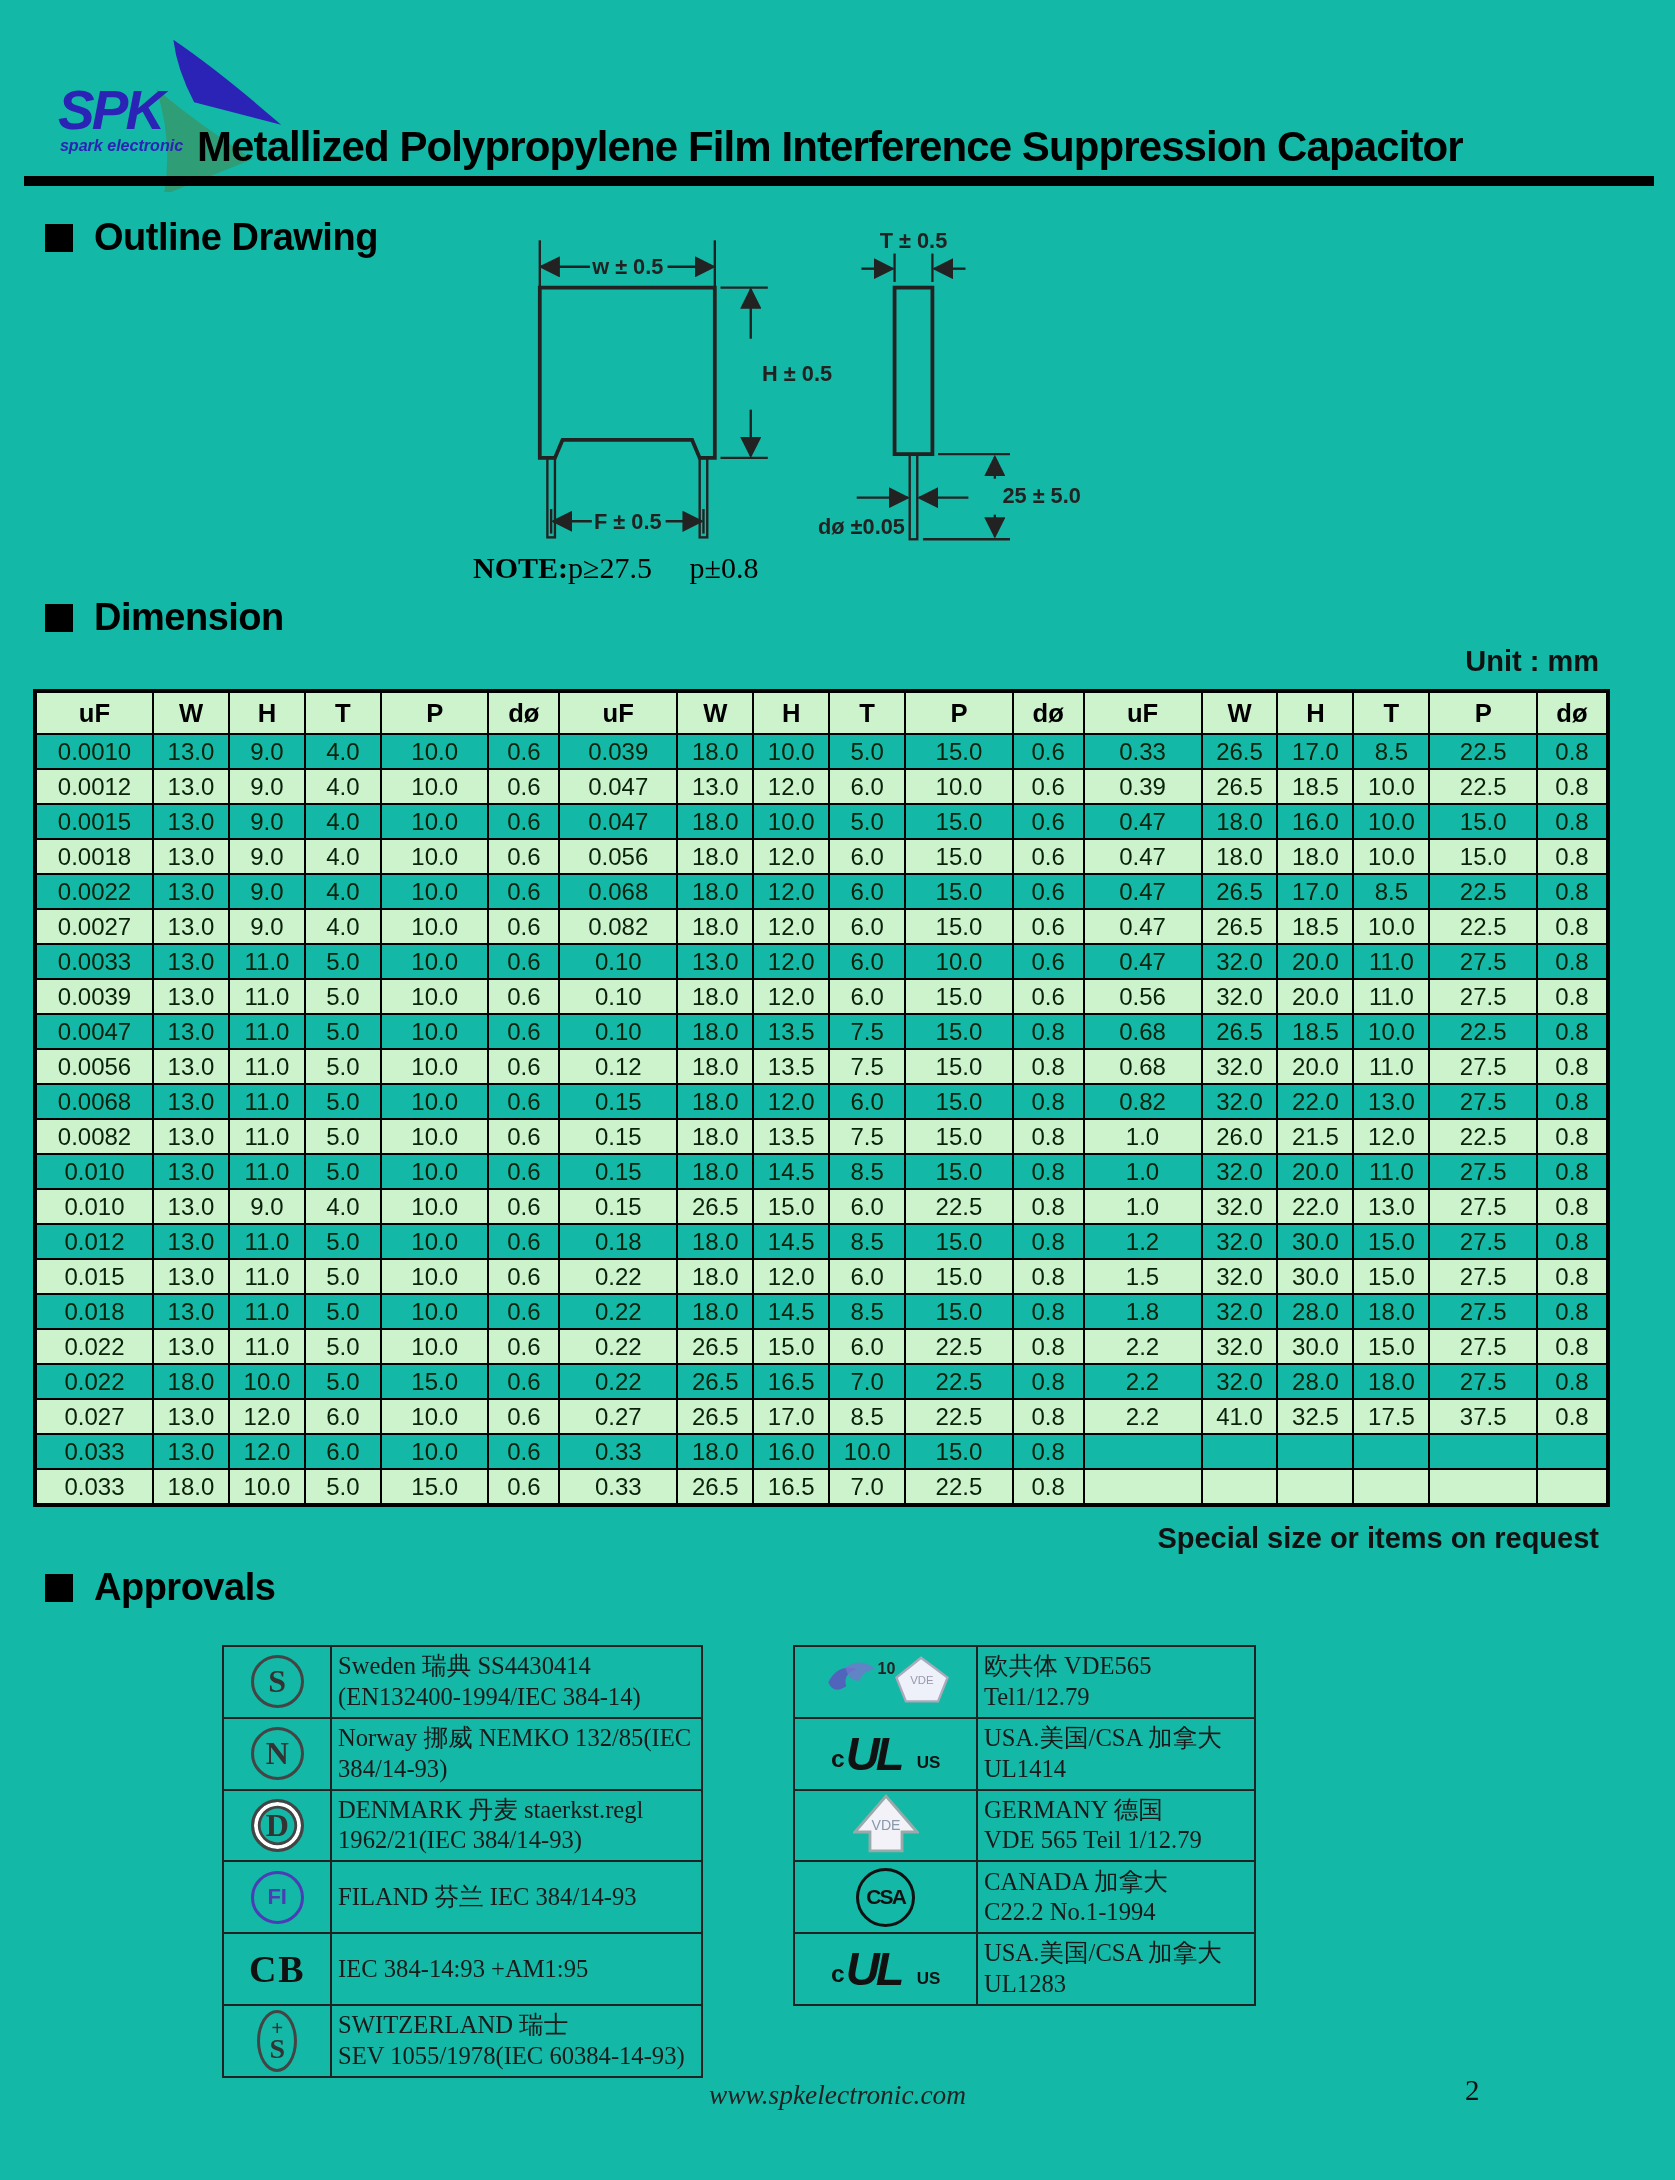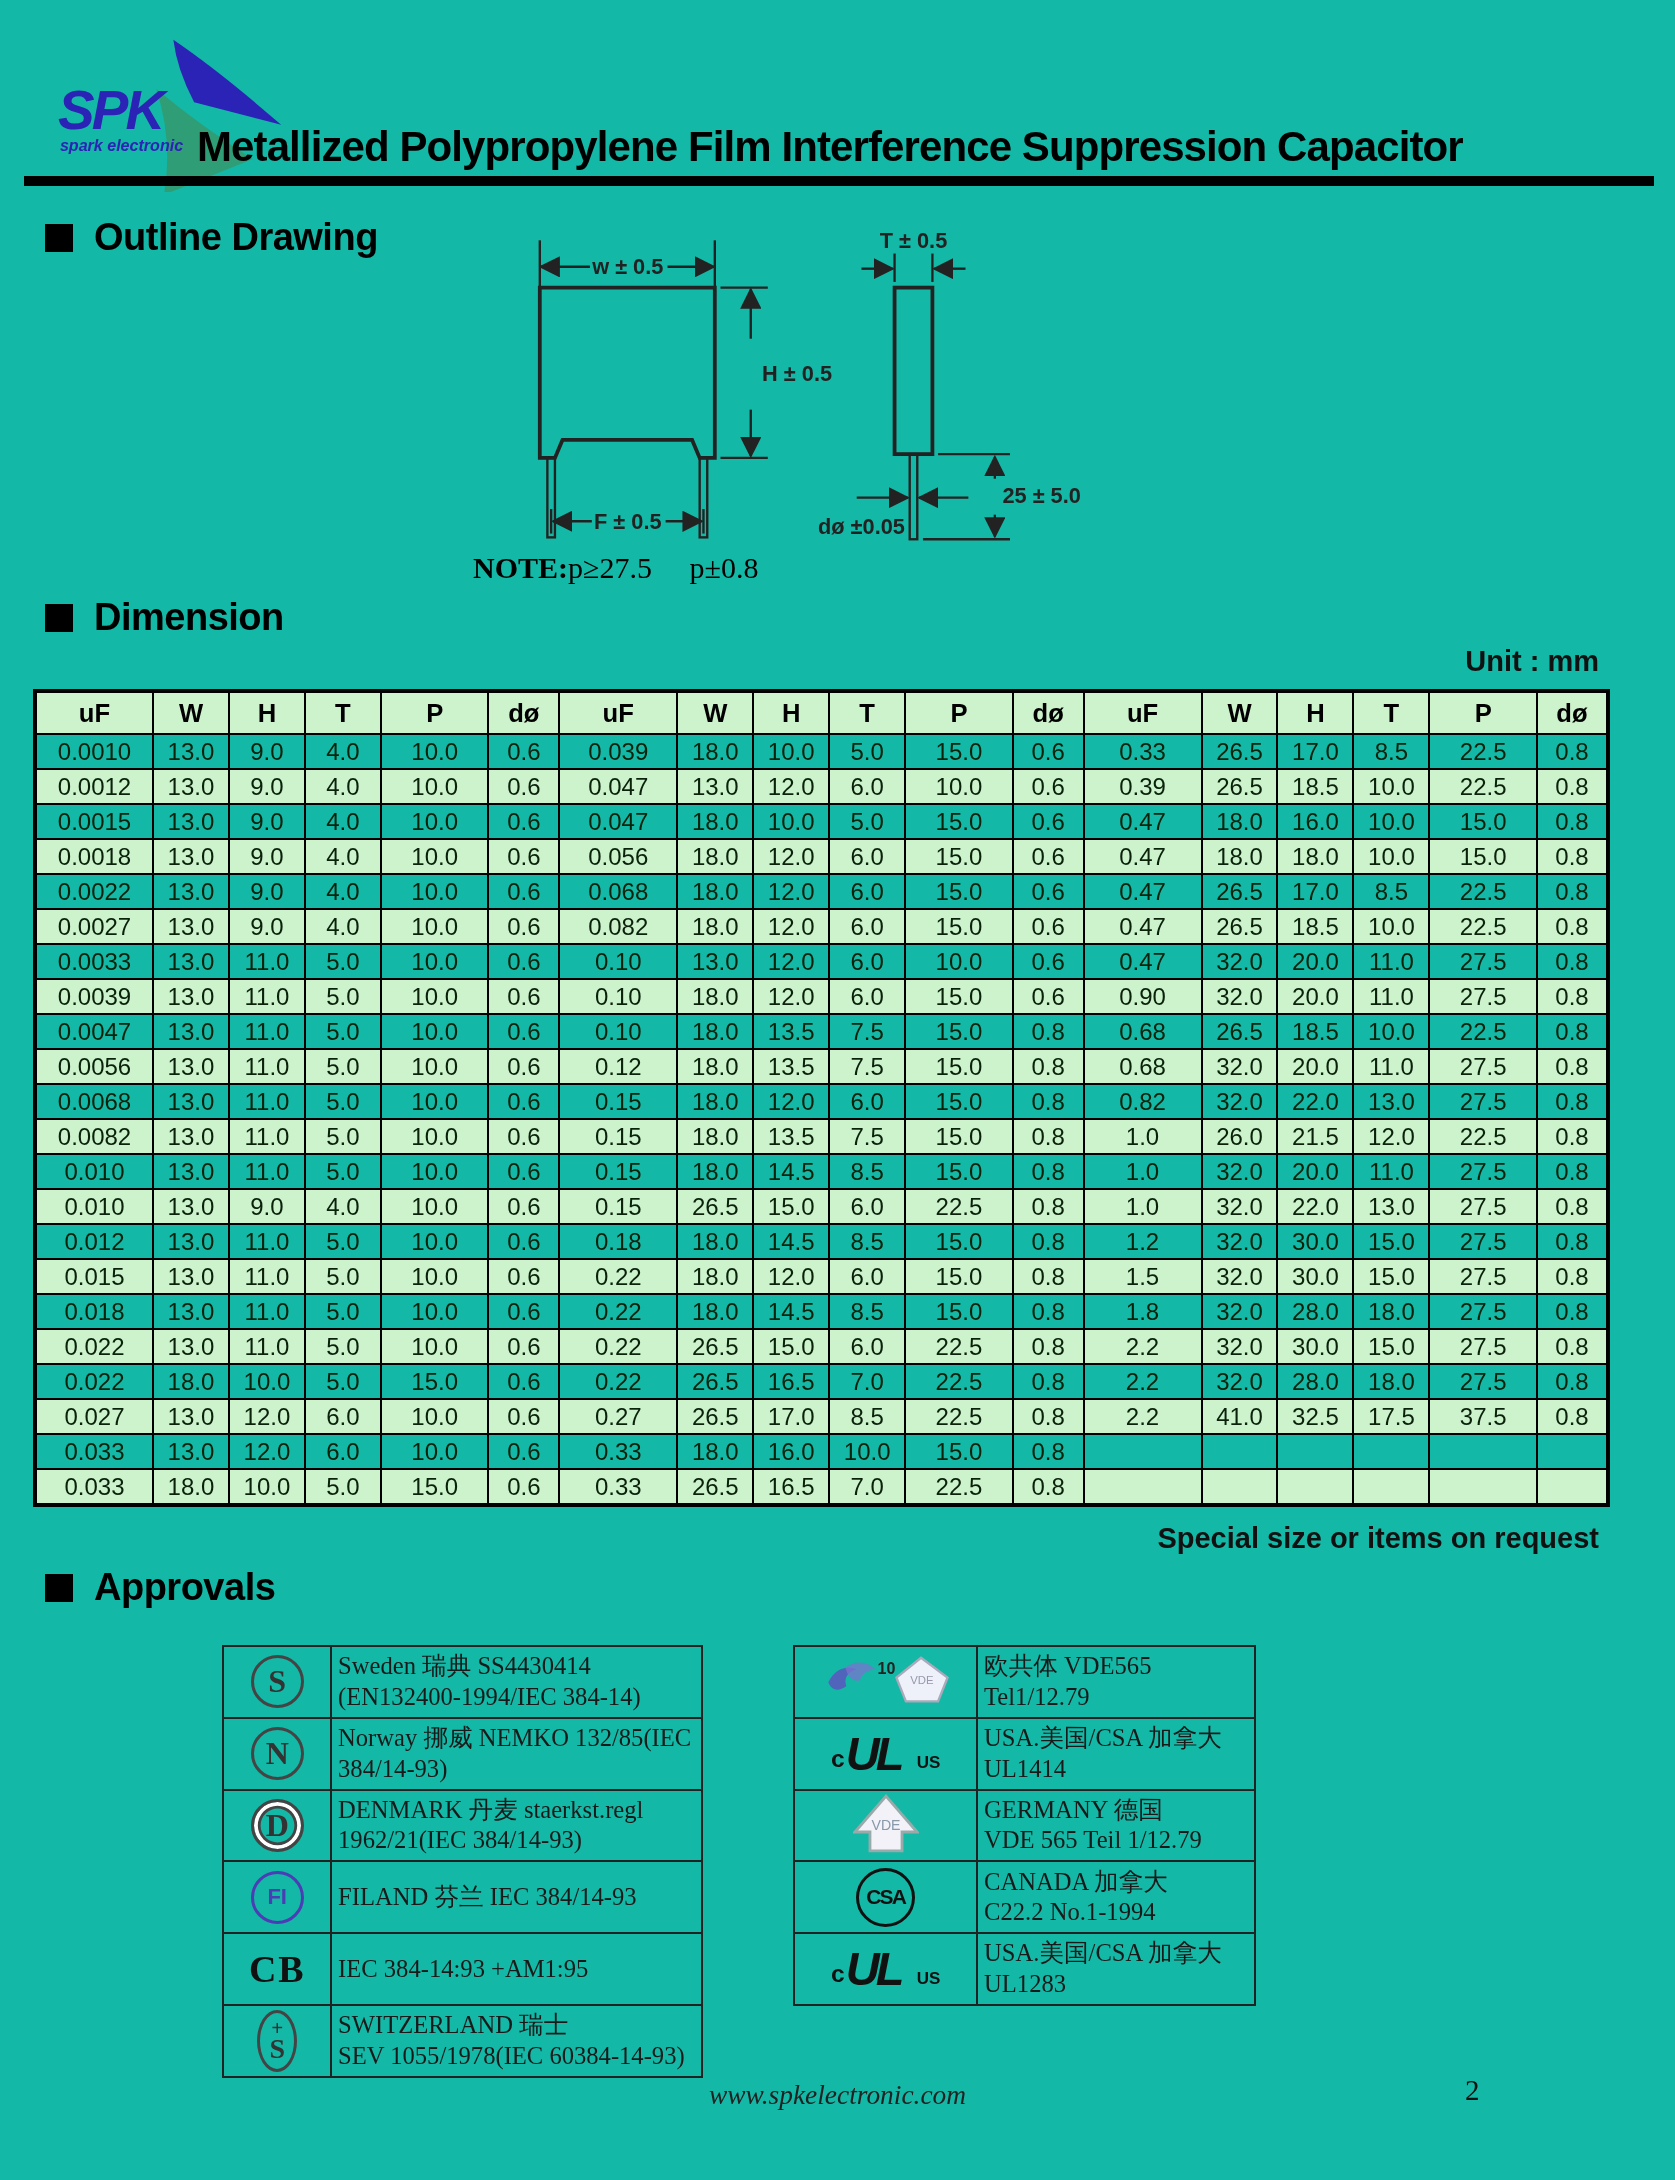--- a/index.html
+++ b/index.html
@@ -354,21 +354,21 @@
             <td>11.0</td>
             <td>5.0</td>
             <td>10.0</td>
             <td>0.6</td>
             <td>0.10</td>
             <td>18.0</td>
             <td>12.0</td>
             <td>6.0</td>
             <td>15.0</td>
             <td>0.6</td>
-            <td>0.90</td>
+            <td>0.56</td>
             <td>32.0</td>
             <td>20.0</td>
             <td>11.0</td>
             <td>27.5</td>
             <td>0.8</td>
           </tr>
           <tr>
             <td>0.0047</td>
             <td>13.0</td>
             <td>11.0</td>

